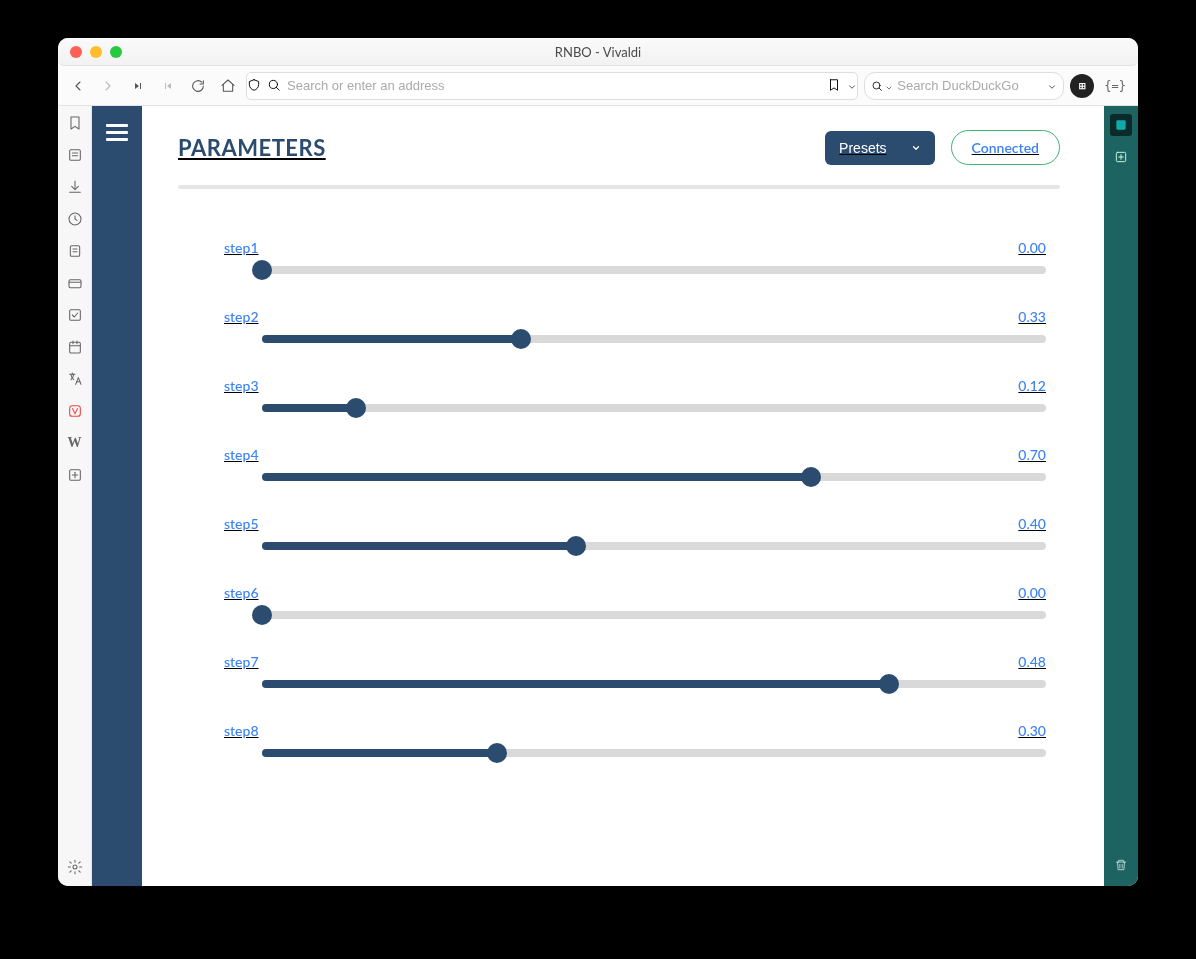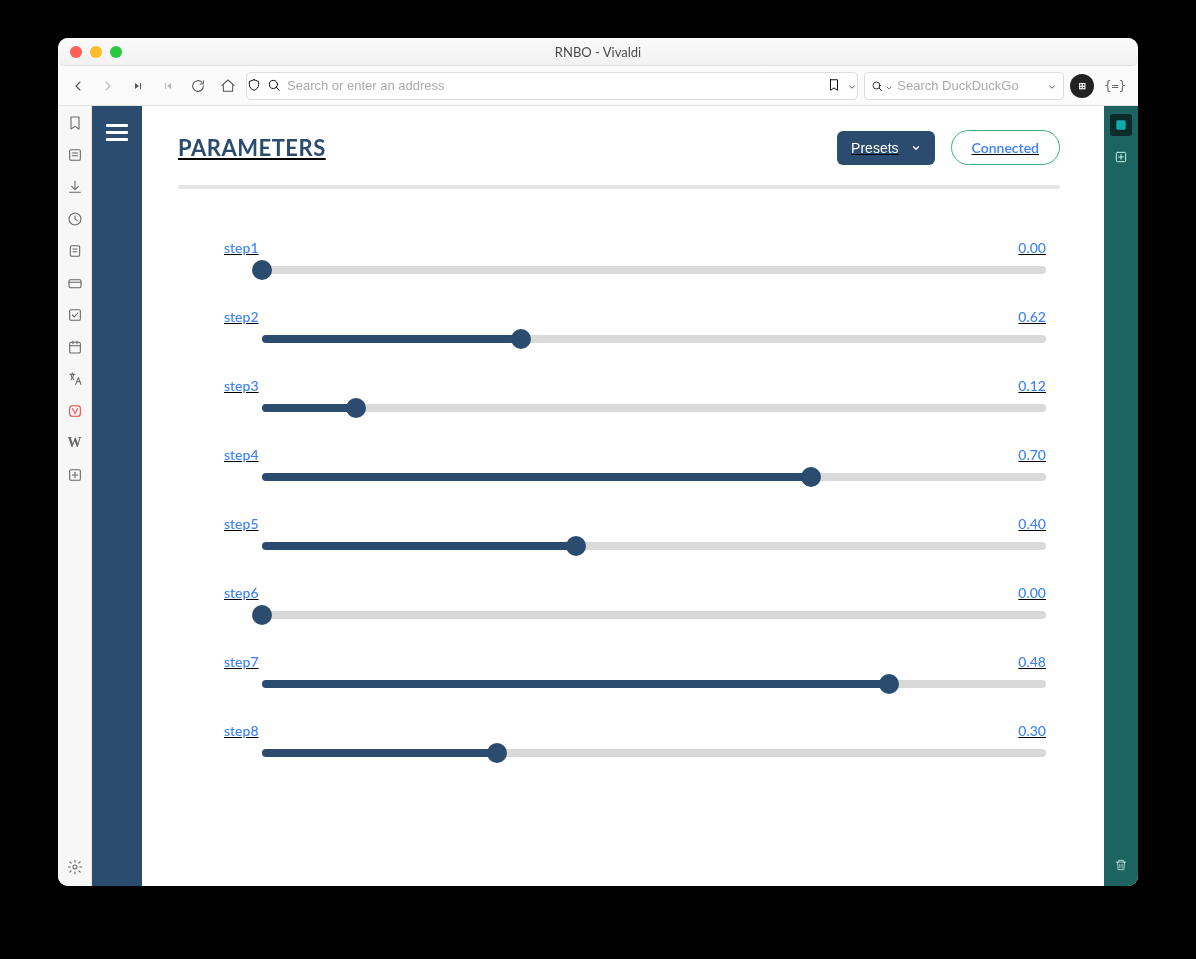--- a/index.html
+++ b/index.html
@@ -75,21 +75,21 @@
 }
 .addr-input {
   flex: 1; border: none; outline: none;
   font-size: 13px; color: #333; background: transparent;
 }
 .addr-input::placeholder { color: #aaa; }
 .search-wrap {
   width: 200px;
   height: 28px;
   border: 1px solid #ddd;
-  border-radius: 4px;
+  border-radius: 11px;
   display: flex;
   align-items: center;
   padding: 0 6px;
   gap: 4px;
   background: #fff;
 }
 .search-input {
   flex: 1; border: none; outline: none;
   font-size: 13px; color: #333; background: transparent;
   min-width: 0;
@@ -156,21 +156,21 @@
   background: #2b4c6f;
   color: #fff;
   border: none;
   border-radius: 6px;
   padding: 9px 14px;
   font-size: 14px;
   font-weight: 500;
   cursor: pointer;
   display: flex;
   align-items: center;
-  gap: 12px;
+  gap: 24px;
 }
 .presets-btn svg { width: 10px; height: 10px; }
 .status-pill {
   border: 1.5px solid #3cb371;
   color: #3b82f6;
   border-radius: 999px;
   padding: 8px 20px;
   font-size: 14px;
   font-weight: 600;
 }
@@ -446,21 +446,21 @@
               <span>0.00</span>
             </div>
             <div class="slider-track">
               <div class="slider-fill" style="width: 0%;"></div>
               <div class="slider-thumb" style="left: 0%;"></div>
             </div>
           </div>
           <div class="param-row">
             <div class="param-header">
               <span>step2</span>
-              <span>0.62</span>
+              <span>0.33</span>
             </div>
             <div class="slider-track">
               <div class="slider-fill" style="width: 33%;"></div>
               <div class="slider-thumb" style="left: 33%;"></div>
             </div>
           </div>
           <div class="param-row">
             <div class="param-header">
               <span>step3</span>
               <span>0.12</span>

